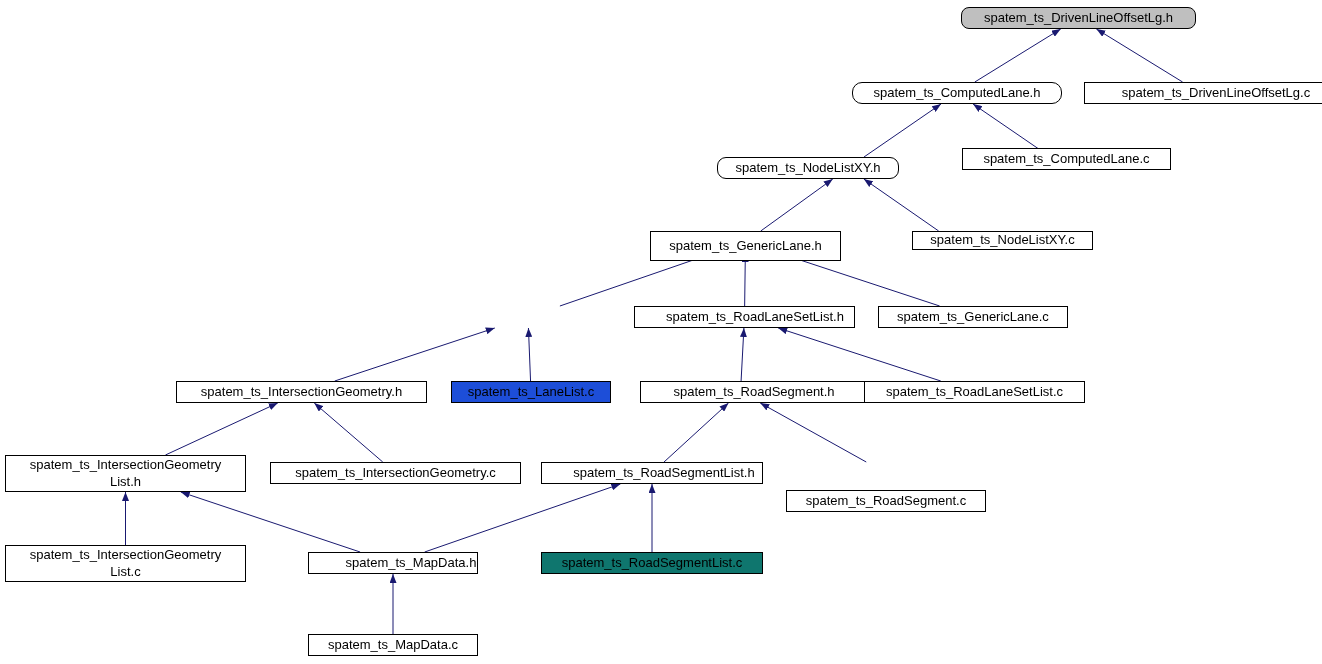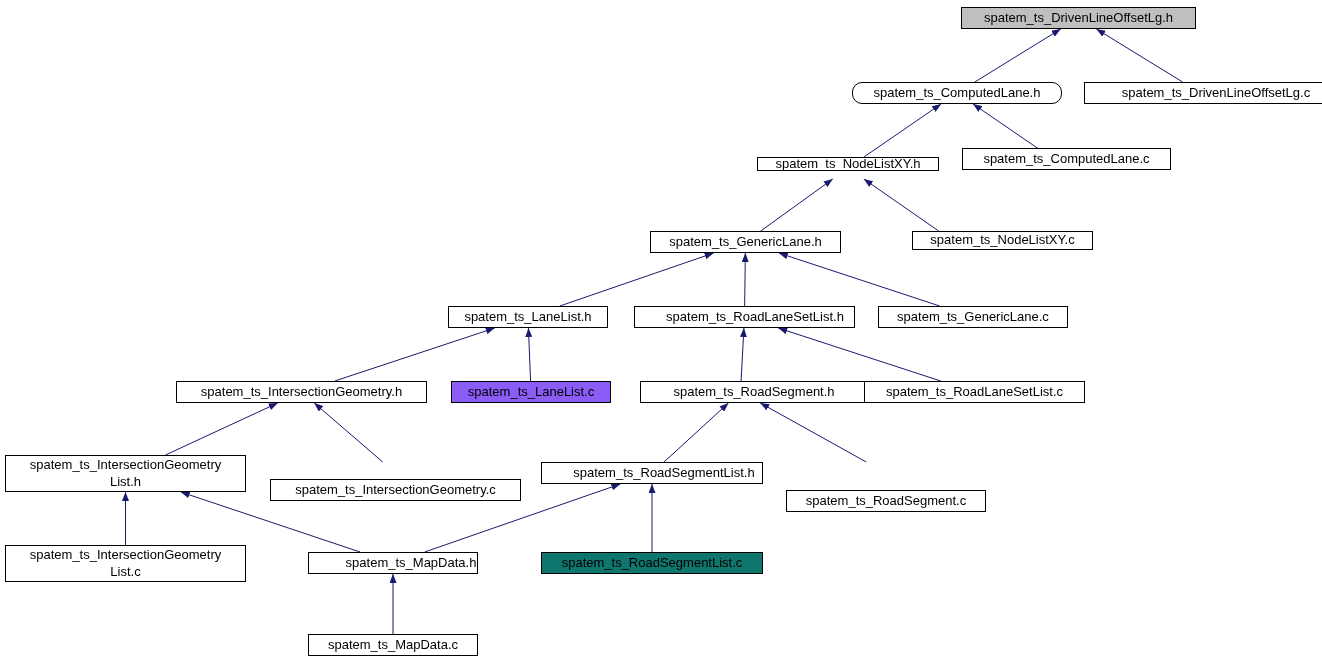--- a/index.html
+++ b/index.html
@@ -27,21 +27,21 @@
     display: flex;
     align-items: center;
     justify-content: center;
     font-size: 13px;
     line-height: 1.25;
     white-space: pre-line;
     text-align: center;
     color: #000000;
     cursor: pointer;
   }
-  .node.highlight { background: #bfbfbf; }
+  .node.highlight { background: #bfbfbf; border-radius: 8px; }
   #edge-layer line { stroke-width: 1; }
 </style>
 </head>
 <body>
 
 <div id="stage" style="background: rgb(255, 255, 255);">
   <svg id="edge-layer" width="1322" height="664" xmlns="http://www.w3.org/2000/svg">
     <defs>
       <marker id="arrowhead" markerUnits="userSpaceOnUse" markerWidth="9" markerHeight="7" refX="9" refY="3.5" orient="auto">
         <path id="arrowhead-path" d="M0,0 L9,3.5 L0,7 z" fill="#191970"></path>
@@ -66,34 +66,33 @@
       <line x1="866.2407407407408" y1="462" x2="760.2592592592592" y2="403" stroke="#191970" marker-end="url(#arrowhead)"></line>
       <line x1="125.5" y1="545" x2="125.5" y2="492" stroke="#191970" marker-end="url(#arrowhead)"></line>
       <line x1="360.122905027933" y1="552" x2="180.79329608938545" y2="492" stroke="#191970" marker-end="url(#arrowhead)"></line>
       <line x1="424.65555555555557" y1="552" x2="620.3444444444444" y2="484" stroke="#191970" marker-end="url(#arrowhead)"></line>
       <line x1="652" y1="552" x2="652" y2="484" stroke="#191970" marker-end="url(#arrowhead)"></line>
       <line x1="393" y1="634" x2="393" y2="574" stroke="#191970" marker-end="url(#arrowhead)"></line>
     </svg>
 <div class="node highlight" style="left: 961px; top: 7px; width: 235px; height: 22px; background: rgb(191, 191, 191); border-color: rgb(0, 0, 0); color: rgb(0, 0, 0);">spatem_ts_DrivenLineOffsetLg.h</div>
     <div class="node" style="left: 852px; top: 82px; width: 210px; height: 22px; background: rgb(255, 255, 255); border-color: rgb(0, 0, 0); color: rgb(0, 0, 0); border-radius: 10px;">spatem_ts_ComputedLane.h</div>
     <div class="node" style="left: 1084px; top: 82px; width: 264px; height: 22px; background: rgb(255, 255, 255); border-color: rgb(0, 0, 0); color: rgb(0, 0, 0);">spatem_ts_DrivenLineOffsetLg.c</div>
-    <div class="node" style="left: 757px; top: 157px; width: 182px; height: 14px; background: rgb(255, 255, 255); border-color: rgb(0, 0, 0); color: rgb(0, 0, 0);">spatem_ts_NodeListXY.h</div>
+    <div class="node" style="left: 717px; top: 157px; width: 182px; height: 22px; background: rgb(255, 255, 255); border-color: rgb(0, 0, 0); color: rgb(0, 0, 0); border-radius: 9px;">spatem_ts_NodeListXY.h</div>
     <div class="node" style="left: 962px; top: 148px; width: 209px; height: 22px; background: rgb(255, 255, 255); border-color: rgb(0, 0, 0); color: rgb(0, 0, 0);">spatem_ts_ComputedLane.c</div>
-    <div class="node" style="left: 650px; top: 231px; width: 191px; height: 22px; background: rgb(255, 255, 255); border-color: rgb(0, 0, 0); color: rgb(0, 0, 0);">spatem_ts_GenericLane.h</div>
+    <div class="node" style="left: 650px; top: 231px; width: 191px; height: 30px; background: rgb(255, 255, 255); border-color: rgb(0, 0, 0); color: rgb(0, 0, 0);">spatem_ts_GenericLane.h</div>
     <div class="node" style="left: 912px; top: 231px; width: 181px; height: 19px; background: rgb(255, 255, 255); border-color: rgb(0, 0, 0); color: rgb(0, 0, 0);">spatem_ts_NodeListXY.c</div>
-    <div class="node" style="left: 448px; top: 306px; width: 160px; height: 22px; background: rgb(255, 255, 255); border-color: rgb(0, 0, 0); color: rgb(0, 0, 0);">spatem_ts_LaneList.h</div>
     <div class="node" style="left: 634px; top: 306px; width: 221px; height: 22px; background: rgb(255, 255, 255); border-color: rgb(0, 0, 0); color: rgb(0, 0, 0); padding-left: 21px;">spatem_ts_RoadLaneSetList.h</div>
     <div class="node" style="left: 878px; top: 306px; width: 190px; height: 22px; background: rgb(255, 255, 255); border-color: rgb(0, 0, 0); color: rgb(0, 0, 0);">spatem_ts_GenericLane.c</div>
     <div class="node" style="left: 176px; top: 381px; width: 251px; height: 22px; background: rgb(255, 255, 255); border-color: rgb(0, 0, 0); color: rgb(0, 0, 0);">spatem_ts_IntersectionGeometry.h</div>
-    <div class="node" style="left: 451px; top: 381px; width: 160px; height: 22px; background: #8b5cf6; border-color: rgb(0, 0, 0); color: rgb(0, 0, 0);">spatem_ts_LaneList.c</div>
+    <div class="node" style="left: 451px; top: 381px; width: 160px; height: 22px; background: #1d4ed8; border-color: rgb(0, 0, 0); color: rgb(0, 0, 0);">spatem_ts_LaneList.c</div>
     <div class="node" style="left: 640px; top: 381px; width: 228px; height: 22px; background: rgb(255, 255, 255); border-color: rgb(0, 0, 0); color: rgb(0, 0, 0);">spatem_ts_RoadSegment.h</div>
     <div class="node" style="left: 864px; top: 381px; width: 221px; height: 22px; background: rgb(255, 255, 255); border-color: rgb(0, 0, 0); color: rgb(0, 0, 0);">spatem_ts_RoadLaneSetList.c</div>
     <div class="node" style="left: 5px; top: 455px; width: 241px; height: 37px; background: rgb(255, 255, 255); border-color: rgb(0, 0, 0); color: rgb(0, 0, 0);">spatem_ts_IntersectionGeometry
 List.h</div>
-    <div class="node" style="left: 270px; top: 479px; width: 251px; height: 22px; background: rgb(255, 255, 255); border-color: rgb(0, 0, 0); color: rgb(0, 0, 0);">spatem_ts_IntersectionGeometry.c</div>
+    <div class="node" style="left: 270px; top: 462px; width: 251px; height: 22px; background: rgb(255, 255, 255); border-color: rgb(0, 0, 0); color: rgb(0, 0, 0);">spatem_ts_IntersectionGeometry.c</div>
     <div class="node" style="left: 541px; top: 462px; width: 222px; height: 22px; background: rgb(255, 255, 255); border-color: rgb(0, 0, 0); color: rgb(0, 0, 0); padding-left: 24px;">spatem_ts_RoadSegmentList.h</div>
     <div class="node" style="left: 786px; top: 462px; width: 200px; height: 22px; background: rgb(255, 255, 255); border-color: rgb(0, 0, 0); color: rgb(0, 0, 0); margin-top: 28px;">spatem_ts_RoadSegment.c</div>
     <div class="node" style="left: 5px; top: 545px; width: 241px; height: 37px; background: rgb(255, 255, 255); border-color: rgb(0, 0, 0); color: rgb(0, 0, 0);">spatem_ts_IntersectionGeometry
 List.c</div>
     <div class="node" style="left: 308px; top: 552px; width: 170px; height: 22px; background: rgb(255, 255, 255); border-color: rgb(0, 0, 0); color: rgb(0, 0, 0); padding-left: 36px;">spatem_ts_MapData.h</div>
     <div class="node" style="left: 541px; top: 552px; width: 222px; height: 22px; background: #0f766e; border-color: rgb(0, 0, 0); color: rgb(0, 0, 0);">spatem_ts_RoadSegmentList.c</div>
     <div class="node" style="left: 308px; top: 634px; width: 170px; height: 22px; background: rgb(255, 255, 255); border-color: rgb(0, 0, 0); color: rgb(0, 0, 0);">spatem_ts_MapData.c</div>
   </div>
 
 </body></html>

